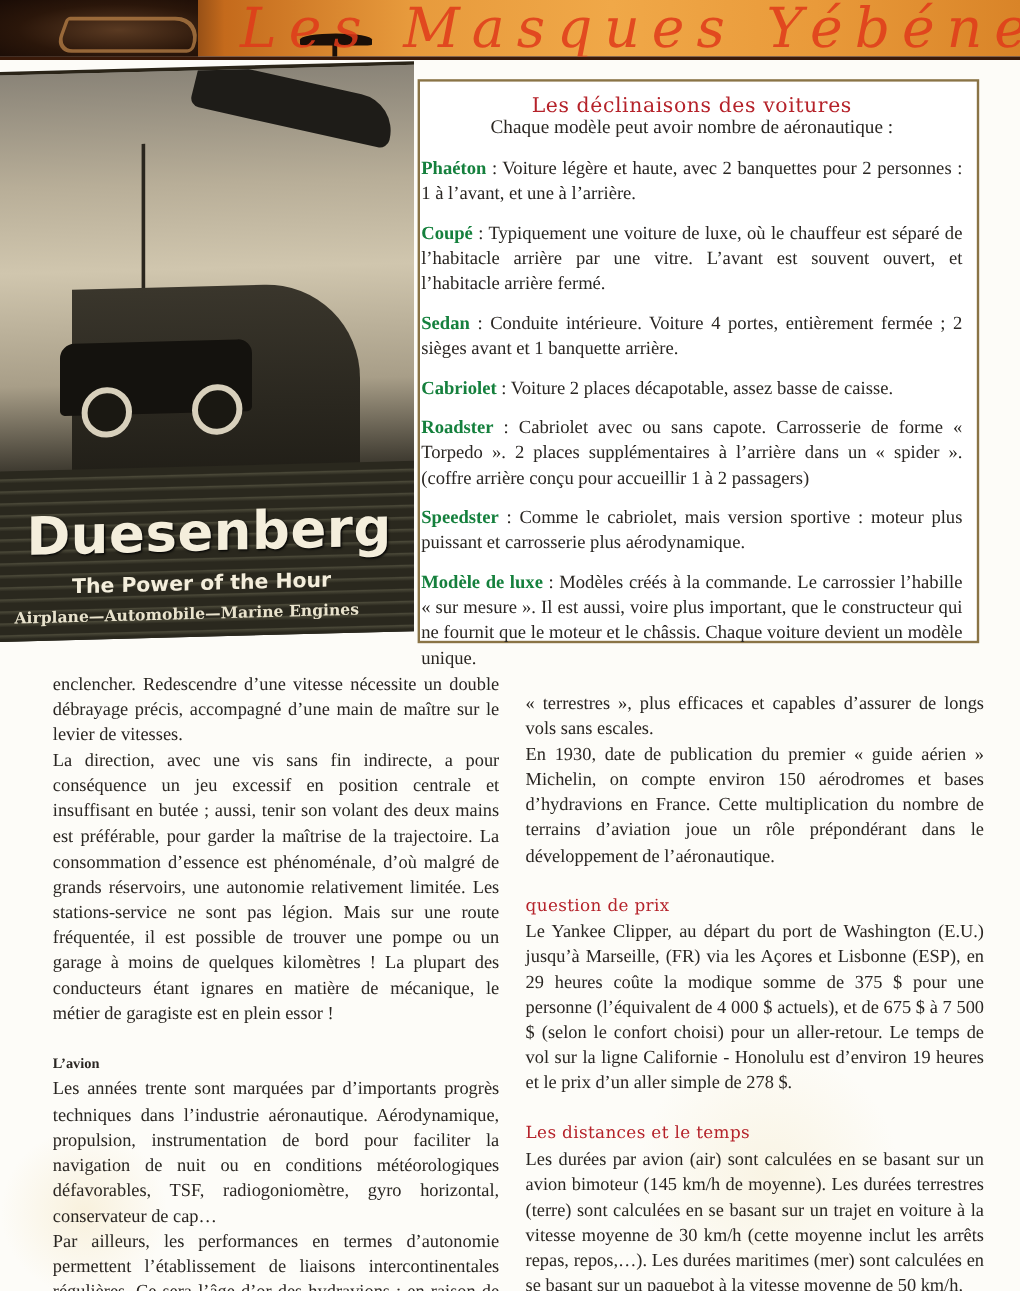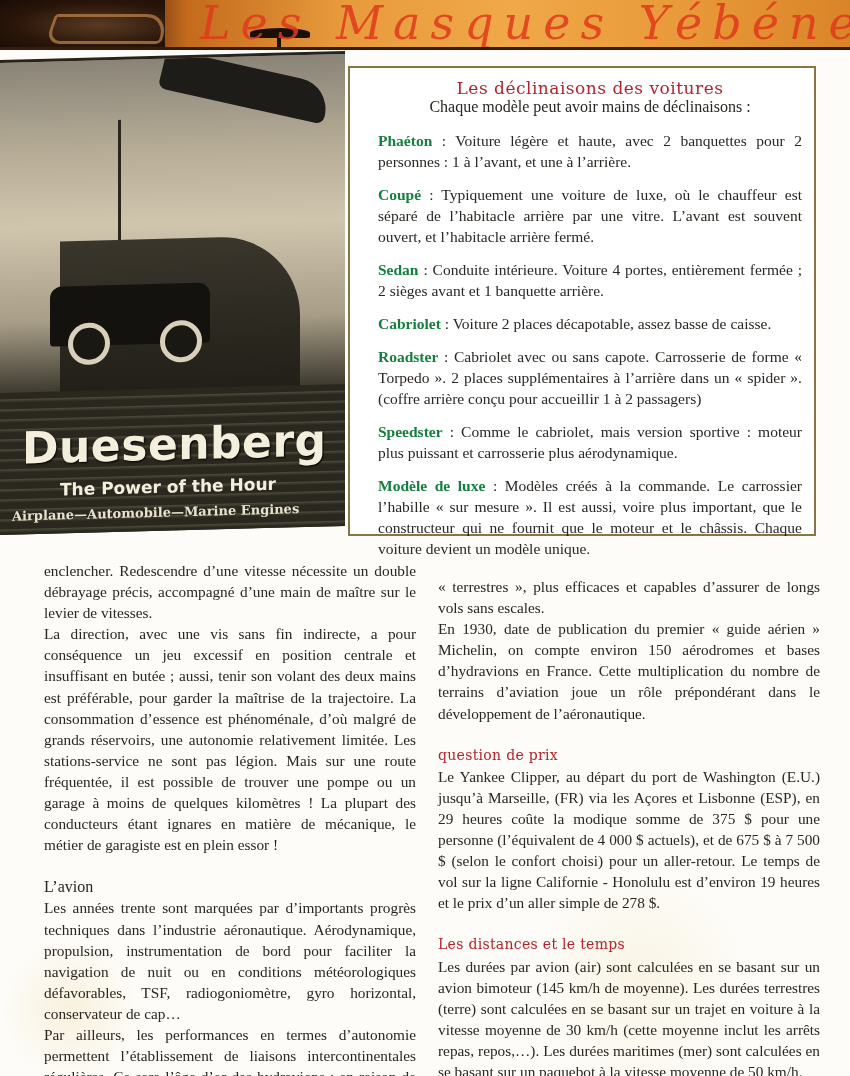--- a/index.html
+++ b/index.html
@@ -70,35 +70,35 @@
     font-size: 17px; color: #f4eedc;
   }
   .poster .engines {
     position: absolute; left: 12px; top: 446px; font-family: "DejaVu Serif", serif; font-weight: bold;
     font-size: 13px; color: #e8e2cc; white-space: nowrap;
   }
 
   
   .variants-box {
     position: absolute; left: 348px; top: 66px; width: 468px; height: 470px;
-    border: 2px solid #8a7446; background: #ffffff; padding: 10px 12px 0 28px;
+    border: 2px solid #8a7446; background: #ffffff; padding: 10px 12px 0 1px;
   }
   .variants-box .box-title {
     text-align: center; font-family: "DejaVu Serif", serif; font-size: 17px; color: #b5222a; letter-spacing: 0.5px;
   }
   .variants-box .box-subtitle { text-align: center; font-size: 16px; margin-top: 0px; margin-bottom: 14px; }
   .variant { font-size: 15.5px; line-height: 21px; margin-bottom: 12px; text-align: justify; }
   .variant .term { color: #15803d; font-weight: bold; }
 
   
   .col { position: absolute; top: 560px; font-size: 15.3px; line-height: 21.1px; text-align: justify; }
   .col.left { left: 44px; width: 372px; }
   .col.right { left: 438px; width: 382px; top: 560px; margin-top: 16px; }
   .col p { margin: 0; }
-  .col h3 { font-size: 16px; font-weight: normal; margin-top: 21px; }
+  .col h3 { font-size: 12px; font-weight: bold; margin-top: 21px; }
   .col h4 {
     font-family: "DejaVu Serif", serif; font-weight: normal; color: #b5222a; font-size: 14px; margin-top: 21px; letter-spacing: 0.3px;
   }
   .stain {
     position: absolute; left: 0; top: 940px; width: 140px; height: 140px; border-radius: 50%;
     background: radial-gradient(circle, rgba(240,220,170,0.35) 0%, rgba(253,252,248,0) 70%);
   }
   .stain2 {
     position: absolute; left: 520px; top: 880px; width: 240px; height: 200px; border-radius: 50%;
     background: radial-gradient(circle, rgba(240,225,180,0.3) 0%, rgba(253,252,248,0) 70%);
@@ -121,21 +121,21 @@
   <div class="wheel" style="left:68px; top:262px;"></div>
   <div class="wheel" style="left:160px; top:262px;"></div>
   <div class="sea"></div>
   <div class="brand">Duesenberg</div>
   <div class="tagline">The Power of the Hour</div>
   <div class="engines">Airplane—Automobile—Marine Engines</div>
 </div>
 
 <div class="variants-box">
   <div class="box-title">Les déclinaisons des voitures</div>
-  <div class="box-subtitle">Chaque modèle peut avoir mains de déclinaisons :</div>
+  <div class="box-subtitle">Chaque modèle peut avoir nombre de aéronautique :</div>
 
   <p class="variant"><span class="term">Phaéton</span><span> : Voiture légère et haute, avec 2 banquettes pour 2 personnes : 1 à l’avant, et une à l’arrière.</span></p>
   <p class="variant"><span class="term">Coupé</span><span> : Typiquement une voiture de luxe, où le chauffeur est séparé de l’habitacle arrière par une vitre. L’avant est souvent ouvert, et l’habitacle arrière fermé.</span></p>
   <p class="variant"><span class="term">Sedan</span><span> : Conduite intérieure. Voiture 4 portes, entièrement fermée ; 2 sièges avant et 1 banquette arrière.</span></p>
   <p class="variant"><span class="term">Cabriolet</span><span> : Voiture 2 places décapotable, assez basse de caisse.</span></p>
   <p class="variant"><span class="term">Roadster</span><span> : Cabriolet avec ou sans capote. Carrosserie de forme « Torpedo ». 2 places supplémentaires à l’arrière dans un « spider ». (coffre arrière conçu pour accueillir 1 à 2 passagers)</span></p>
   <p class="variant"><span class="term">Speedster</span><span> : Comme le cabriolet, mais version sportive : moteur plus puissant et carrosserie plus aérodynamique.</span></p>
   <p class="variant"><span class="term">Modèle de luxe</span><span> : Modèles créés à la commande. Le carrossier l’habille « sur mesure ». Il est aussi, voire plus important, que le constructeur qui ne fournit que le moteur et le châssis. Chaque voiture devient un modèle unique.</span></p>
 </div>
 

